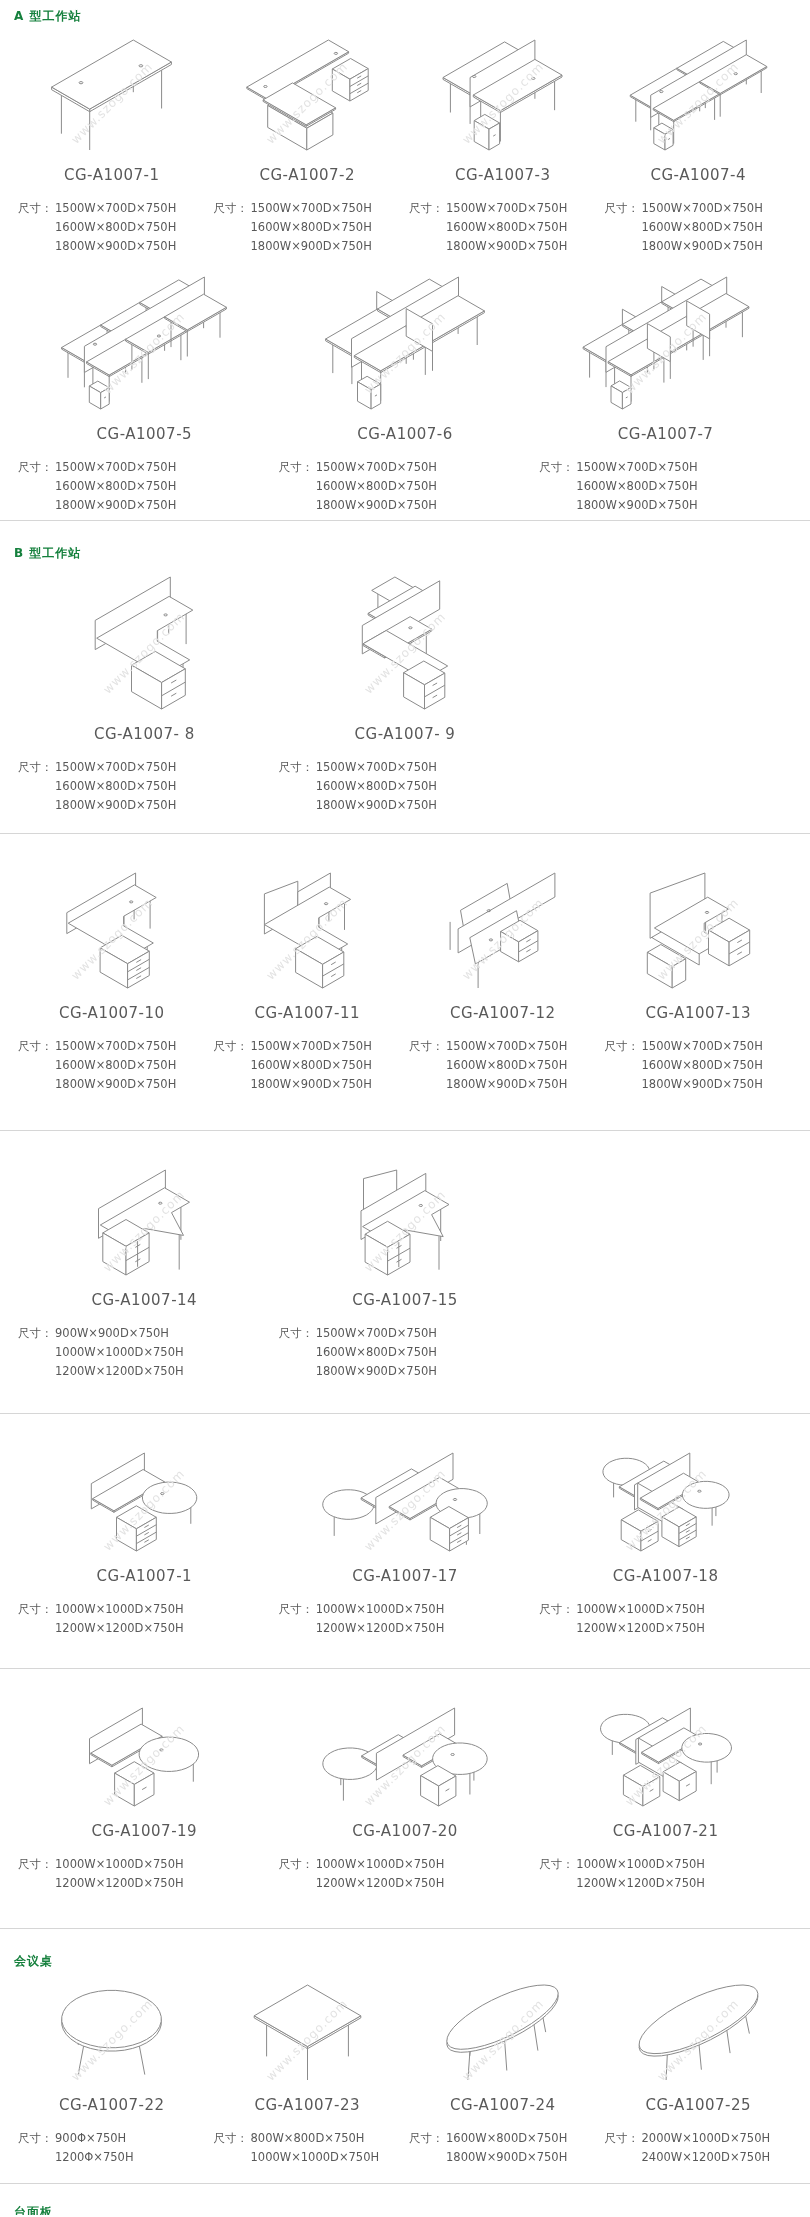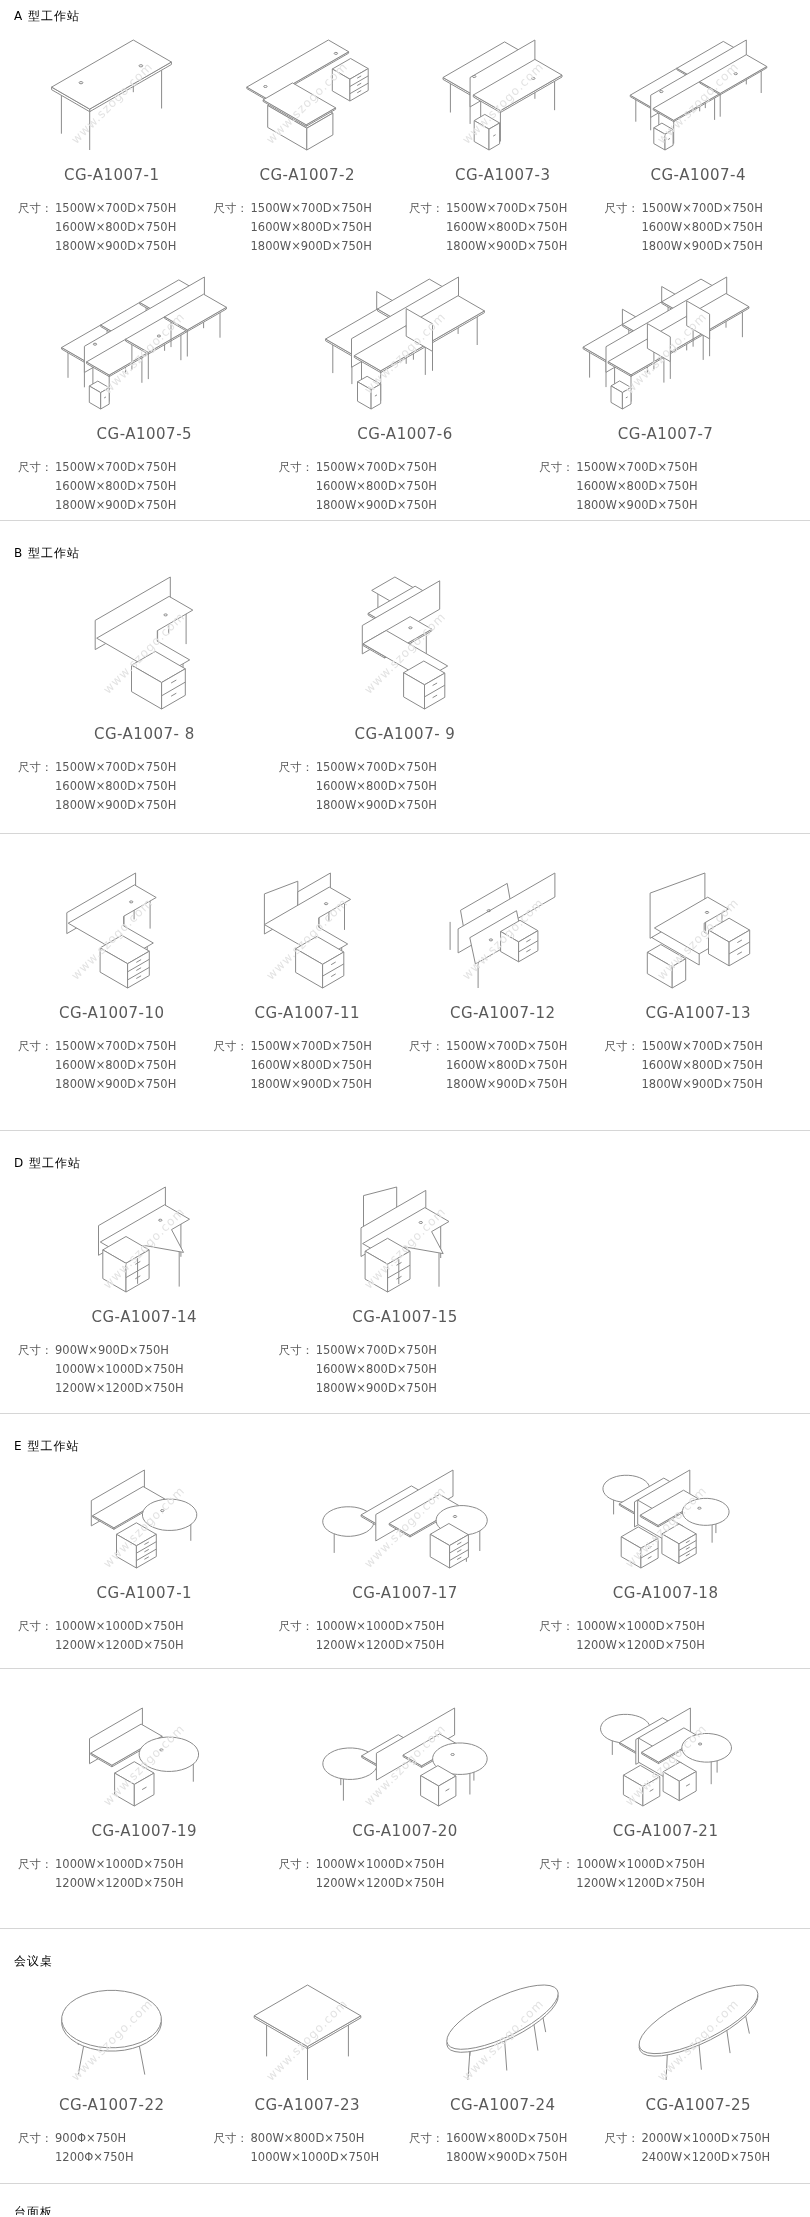--- a/index.html
+++ b/index.html
@@ -8,21 +8,21 @@
   .section{box-sizing:border-box;padding:0 14px;border-bottom:1px solid #d6d6d6;overflow:hidden;}
   .section:last-child{border-bottom:none;}
   .sec-a{height:521px;padding-top:8px;}
   .sec-b{height:313px;padding-top:24px;}
   .sec-c{height:297px;padding-top:24px;}
   .sec-d{height:283px;padding-top:24px;}
   .sec-e{height:255px;padding-top:24px;}
   .sec-f{height:260px;padding-top:24px;}
   .sec-meeting{height:255px;padding-top:24px;}
   .sec-worktop{height:31px;padding-top:20px;border-bottom:none;}
-  .sec-title{font-size:12px;color:#000000;letter-spacing:1px;line-height:17px;font-weight:normal;margin:0;}
+  .sec-title{font-size:12px;color:#15803d;letter-spacing:1px;line-height:17px;font-weight:bold;margin:0;}
   .row{display:flex;align-items:flex-start;}
   .row.r0{margin-top:8px;}
   .row.r1{margin-top:14px;}
   .sec-b .row,.sec-c .row,.sec-d .row,.sec-e .row,.sec-f .row,.sec-meeting .row{margin-top:8px;}
   .card{box-sizing:border-box;padding:0 4px;}
   .row.c4 .card{width:25%;}
   .row.c3 .card{width:33.333%;}
   .fig{position:relative;}
   .fig svg{display:block;margin:0 auto;}
   .sec-a .r0 .fig{height:128px;}
@@ -540,21 +540,20 @@
           <div class="model">CG-A1007-13</div>
           <div class="dims">
             <div class="dim-line"><span class="dim-prefix">尺寸：</span><span>1500W×700D×750H</span></div>
             <div class="dim-line cont"><span>1600W×800D×750H</span></div>
             <div class="dim-line cont"><span>1800W×900D×750H</span></div>
           </div>
         </div>
       </div>
     </div>
     <div class="section sec-d">
-      <h2 class="sec-title">D 型工作站</h2>
       <div class="row c3 r0">
         <div class="card">
           <div class="fig">
             <svg viewBox="0 0 250 119" width="250" height="119" stroke="#8b8b8b" stroke-width="1" fill="none" stroke-linejoin="round">
               <polygon points="79.5,45.6 146.4,7.0 146.4,36.7 79.5,75.3" fill="#fff"></polygon>
               <line x1="161.9" y1="42.2" x2="161.9" y2="76.8"></line>
               <line x1="160.2" y1="71.9" x2="160.2" y2="106.6"></line>
               <polygon points="81.3,62.0 145.6,24.8 170.5,39.2 152.5,49.6 164.5,72.4 125.0,65.4 106.1,76.3" fill="#fff"></polygon>
               <polygon points="107.0,83.3 130.1,69.9 107.0,56.5 83.8,69.9" fill="#fff"></polygon>
               <polygon points="107.0,112.0 83.8,98.6 83.8,69.9 107.0,83.3" fill="#fff"></polygon>
@@ -597,21 +596,20 @@
           <div class="dims">
             <div class="dim-line"><span class="dim-prefix">尺寸：</span><span>1500W×700D×750H</span></div>
             <div class="dim-line cont"><span>1600W×800D×750H</span></div>
             <div class="dim-line cont"><span>1800W×900D×750H</span></div>
           </div>
         </div>
         <div class="card"></div>
       </div>
     </div>
     <div class="section sec-e">
-      <h2 class="sec-title">E 型工作站</h2>
       <div class="row c3 r0">
         <div class="card">
           <div class="fig">
             <svg viewBox="0 0 250 112" width="250" height="112" stroke="#8b8b8b" stroke-width="1" fill="none" stroke-linejoin="round">
               <polygon points="72.3,37.6 125.4,7.0 125.4,32.3 72.3,62.9" fill="#fff"></polygon>
               <polygon points="94.9,64.8 145.3,35.7 145.3,37.2 94.9,66.3" fill="#fff"></polygon>
               <polygon points="94.9,64.8 73.7,52.6 73.7,54.1 94.9,66.3" fill="#fff"></polygon>
               <polygon points="94.9,64.8 145.3,35.7 124.1,23.5 73.7,52.6" fill="#fff"></polygon>
               <line x1="171.8" y1="51.0" x2="171.8" y2="77.8"></line>
               <line x1="149.2" y1="40.3" x2="149.2" y2="67.1"></line>

